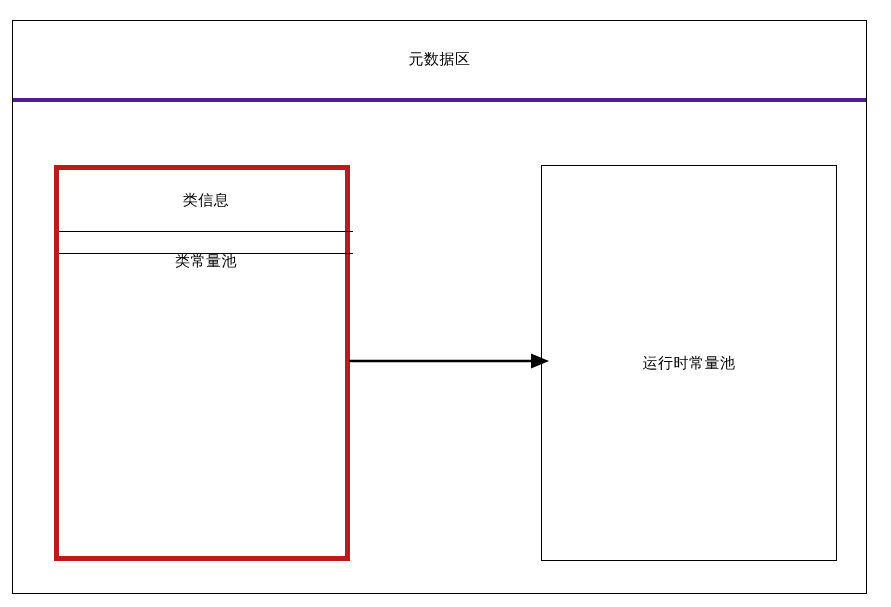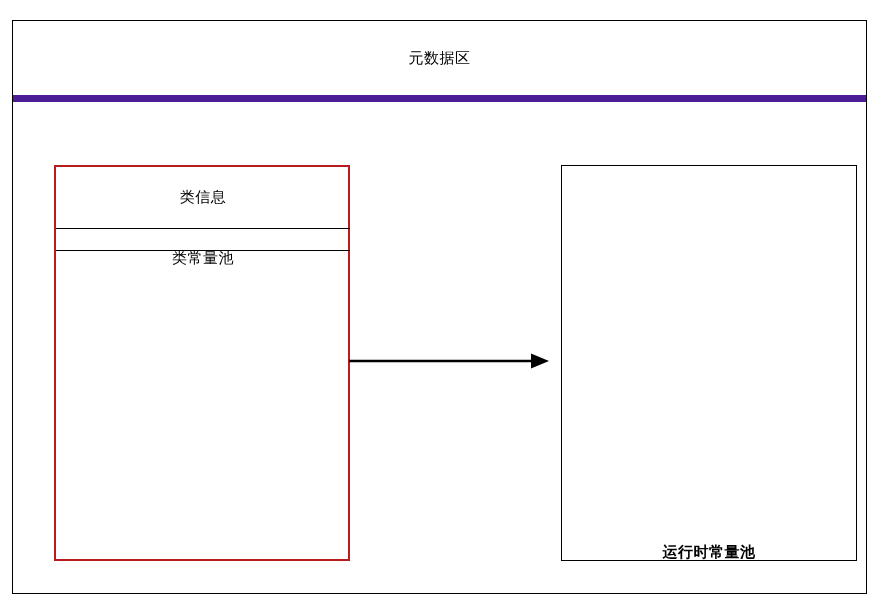--- a/index.html
+++ b/index.html
@@ -36,42 +36,42 @@
     border: 1px solid #000000;
     background: #ffffff;
   }
 
   .outer-title-cell {
     position: absolute;
     left: 0;
     top: 0;
     width: 853px;
     height: 81px;
-    border-bottom: 7px solid #4c1d95;
+    border-bottom: 4px solid #4c1d95;
     box-sizing: border-box;
     display: flex;
     align-items: center;
     justify-content: center;
   }
 
   .outer-title-text {
     font-size: 15px;
     line-height: 1;
     letter-spacing: 0.5px;
   }
 
   
   .class-box {
     position: absolute;
     left: 41px;
     top: 144px;
     width: 296px;
     height: 396px;
     box-sizing: border-box;
-    border: 2px solid #b91c1c;
+    border: 5px solid #b91c1c;
     background: #ffffff;
   }
 
   .class-info-cell {
     position: absolute;
     left: 0;
     top: 0;
     width: 294px;
     height: 62px;
     box-sizing: border-box;
@@ -99,31 +99,30 @@
     height: 310px;
     box-sizing: border-box;
     display: flex;
     align-items: flex-start;
     justify-content: center;
   }
 
   
   .runtime-box {
     position: absolute;
-    left: 548px;
+    left: 528px;
     top: 144px;
     width: 296px;
     height: 396px;
     box-sizing: border-box;
     border: 1px solid #000000;
     background: #ffffff;
     display: flex;
-    align-items: flex-end;
+    align-items: center;
     justify-content: center;
-    font-weight: bold;
   }
 
   .box-label {
     font-size: 15px;
     line-height: 1;
     letter-spacing: 0.5px;
   }
 
   
   .arrow-connector {

